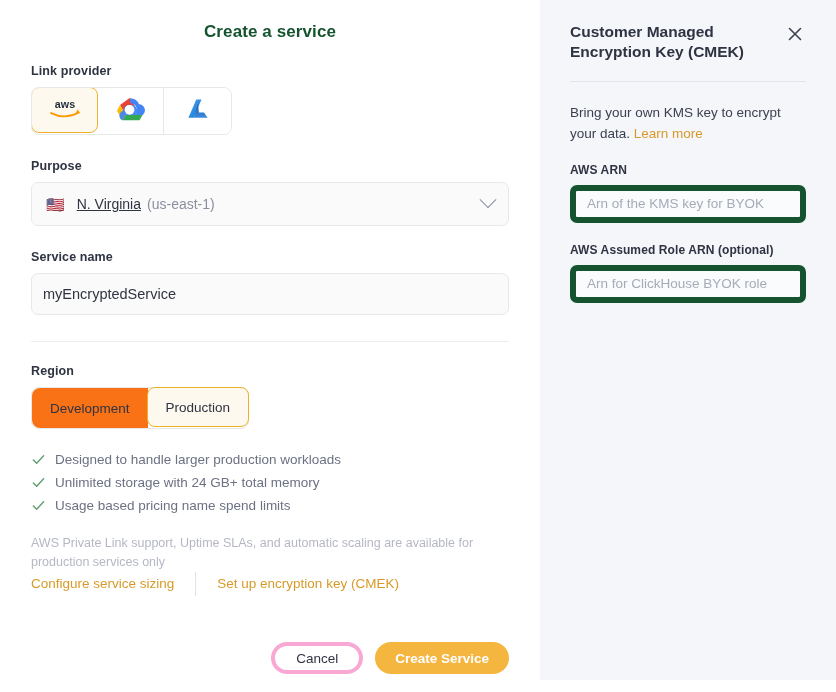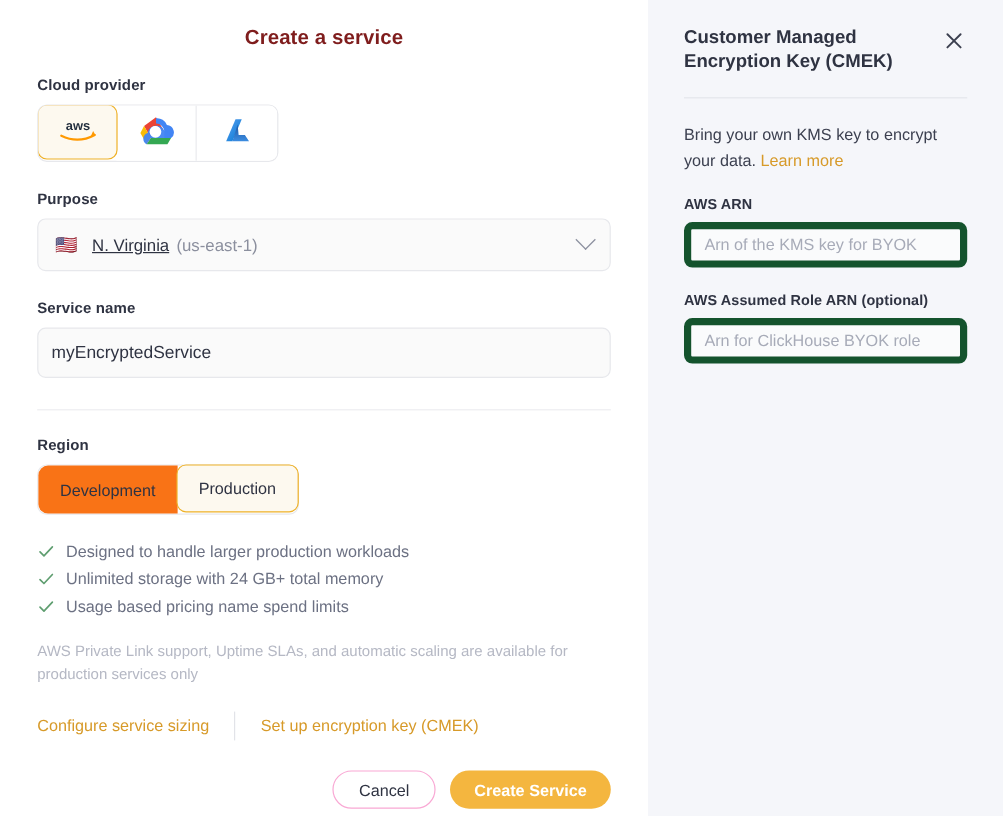--- a/index.html
+++ b/index.html
@@ -28,21 +28,21 @@
     width: 540px;
     height: 692px;
     background: #ffffff;
     flex: 0 0 540px;
   }
 
   .form-title {
     text-align: center;
     font-size: 17px;
     font-weight: bold;
-    color: #7f1d1d;
+    color: #14532d;
     padding-top: 22px;
     letter-spacing: .1px;
   }
 
   .form-body {
     padding: 0 31px;
     margin-top: 22px;
   }
 
   .field-label {
@@ -177,21 +177,20 @@
     font-size: 12.5px;
     color: #b5b8c4;
     line-height: 1.5;
     margin-top: 21px;
     max-width: 470px;
   }
 
   .link-row {
     display: flex;
     align-items: center;
-    margin-top: 21px;
   }
   .amber-link {
     font-size: 13.5px;
     color: #d79a29;
     cursor: pointer;
     text-decoration: none;
   }
   .link-sep {
     width: 1px;
     height: 24px;
@@ -206,21 +205,21 @@
     bottom: 18px;
     display: flex;
     justify-content: flex-end;
     align-items: center;
     padding-right: 31px;
     gap: 12px;
   }
   .btn-cancel {
     height: 32px;
     padding: 0 21px;
-    border: 1px solid #f9a8d4;
+    border: 4px solid #f9a8d4;
     border-radius: 16px;
     background: #fff;
     font-size: 13.5px;
     color: #2f3342;
     cursor: pointer;
     font-family: "Liberation Sans", sans-serif;
   }
   .btn-primary {
     height: 32px;
     padding: 0 20px;
@@ -303,21 +302,21 @@
 
 <div id="app">
 
   <div class="form-pane">
 
     <div class="form-title">Create a service</div>
 
     <div class="form-body">
 
       
-      <div class="field-label">Cloud provider</div>
+      <div class="field-label">Link provider</div>
       <div class="provider-group">
 
         <div class="provider-tile selected">
           <span>
             <svg width="38" height="24" viewBox="0 0 60 38">
               <text x="30" y="19" font-family="Liberation Sans, sans-serif" font-size="17" font-weight="bold" fill="#232f3e" text-anchor="middle">aws</text>
               <path d="M8 27 Q30 38 52 26" stroke="#ff9900" stroke-width="3" fill="none" stroke-linecap="round"></path>
               <path d="M50 21 L53 26.5 L47 27.5 Z" fill="#ff9900"></path>
             </svg>
           </span>

